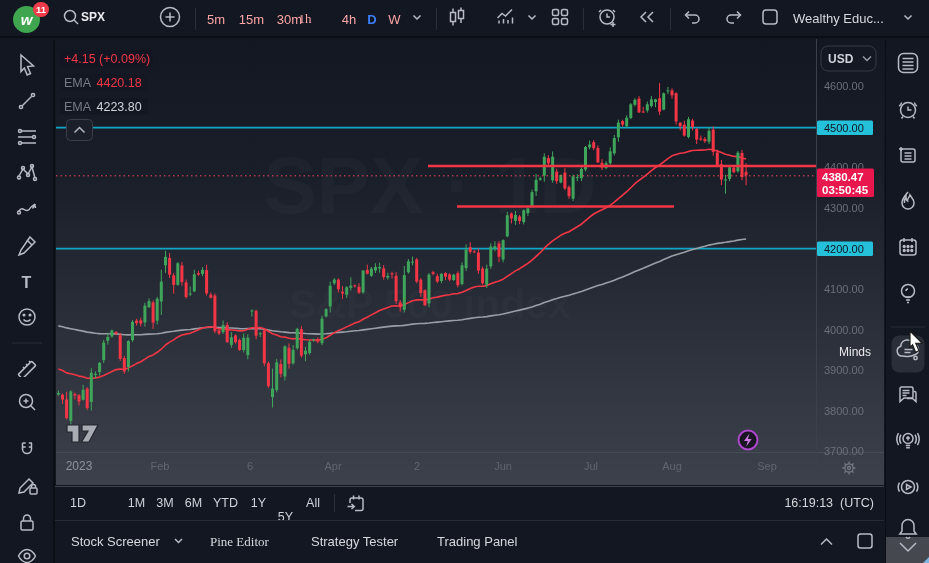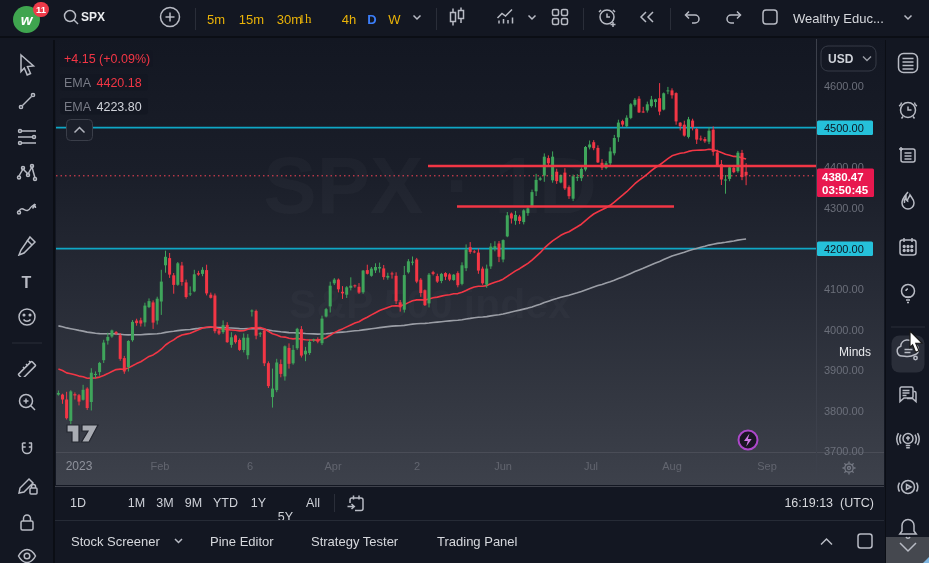--- a/index.html
+++ b/index.html
@@ -10,21 +10,21 @@
 #leftrail { left:0; top:40px; width:55px; height:523px; background:#131722;
   border-right:2px solid #0b0e15; }
 #rightrail { left:885px; top:40px; width:44px; height:523px; background:#131722;
   border-left:1.5px solid #0b0e15; }
 #chartwrap { left:56px; top:39px; width:828px; height:446px; }
 #rangerow { left:55px; top:486px; width:829px; height:33px; background:#131722;
   border-top:1px solid #3f424c; color:#cfd2d9; font-size:12.5px; }
 #footer { left:55px; top:520px; width:829px; height:43px; background:#131722;
   border-top:1px solid #262b36; color:#d6d8dd; font-size:13px; }
 .ic { position:absolute; transform:translate(-50%,-50%); }
-.tf { position:absolute; top:19px; transform:translate(-50%,-50%); color:#eab308;
+.tf { position:absolute; top:19px; transform:translate(-50%,-50%); color:#fca5a5;
   font-size:13px; }
 .rl { position:absolute; left:50%; transform:translate(-50%,-50%); }
 </style></head>
 <body>
 <div id="page">
 
 <div id="topbar" class="abs">
 
   <div class="abs" style="left:13px;top:6px;width:27px;height:27px;border-radius:50%;background:#3fa54f;"></div>
   <div class="abs" style="left:13px;top:6px;width:27px;height:27px;text-align:center;line-height:27px;color:#fff;font-size:15px;font-weight:bold;font-style:italic;">w</div>
@@ -677,40 +677,40 @@
 
 <svg class="abs" style="left:905px;top:329px;z-index:30;" width="20" height="26" viewBox="0 0 20 26">
 <path d="M5 2 L17 14 L10.8 14.4 L14 21.8 L10.6 23.2 L7.6 15.8 L5 18.5 Z" fill="#fff" stroke="#1a1a1a" stroke-width="1.2"></path>
     </svg>
 
 <div id="rangerow" class="abs">
   <span class="abs" style="left:23px;top:9px;transform:translateX(-50%);">1D</span>
   <span class="abs" style="left:52.5px;top:9px;transform:translateX(-50%);margin-top:34px;">5D</span>
   <span class="abs" style="left:81.5px;top:9px;transform:translateX(-50%);">1M</span>
   <span class="abs" style="left:110px;top:9px;transform:translateX(-50%);">3M</span>
-  <span class="abs" style="left:138.5px;top:9px;transform:translateX(-50%);">9M</span>
+  <span class="abs" style="left:138.5px;top:9px;transform:translateX(-50%);">6M</span>
   <span class="abs" style="left:170.5px;top:9px;transform:translateX(-50%);">YTD</span>
   <span class="abs" style="left:203.5px;top:9px;transform:translateX(-50%);">1Y</span>
   <span class="abs" style="left:230.5px;top:23px;transform:translateX(-50%);">5Y</span>
   <span class="abs" style="left:258px;top:9px;transform:translateX(-50%);">All</span>
   <div class="abs" style="left:279px;top:7px;width:1px;height:18px;background:#2a2e39;"></div>
   <div class="abs" style="left:290px;top:5px;"><svg width="22" height="22" viewBox="0 0 22 22" fill="none" stroke="#b8bbc4" stroke-width="1.5">
           <path d="M5 11 V8 a2 2 0 0 1 2 -2 h9 a2 2 0 0 1 2 2 v8.5 a2 2 0 0 1 -2 2 h-6"></path>
           <path d="M8.5 3.5 v4 M14 3.5 v4"></path>
           <path d="M2.5 14.5 h6 M6.5 12 l2.8 2.5 l-2.8 2.5"></path>
         </svg></div>
   <span class="abs" style="right:10px;top:9px;color:#d6d8dd;">16:19:13&nbsp;&nbsp;(UTC)</span>
 </div>
 
 <div id="footer" class="abs">
   <span class="abs" style="left:16px;top:13px;">Stock Screener</span>
   <span class="abs" style="left:117px;top:13px;"><svg width="13" height="13" viewBox="0 0 13 13" fill="none" stroke="#b8bbc4" stroke-width="1.5">
           <path d="M3 5 l3.5 3.5 L10 5"></path>
         </svg></span>
-  <span class="abs" style="left:155px;top:13px;">Pine Editor</span>
+  <span class="abs" style="left:155px;top:13px;font-family:Liberation Serif, serif;">Pine Editor</span>
   <span class="abs" style="left:256px;top:13px;">Strategy Tester</span>
   <span class="abs" style="left:382px;top:13px;">Trading Panel</span>
   <div class="abs" style="left:763px;top:14px;"><svg width="17" height="13" viewBox="0 0 17 13" fill="none" stroke="#b8bbc4" stroke-width="1.5">
           <path d="M3 9.5 l5.5 -5.5 L14 9.5"></path>
         </svg></div>
   <div class="abs" style="left:800px;top:10px;"><svg width="20" height="20" viewBox="0 0 20 20" fill="none" stroke="#b8bbc4" stroke-width="1.5">
           <rect x="3" y="3" width="14" height="14" rx="2.5"></rect>
         </svg></div>
 </div>
 

